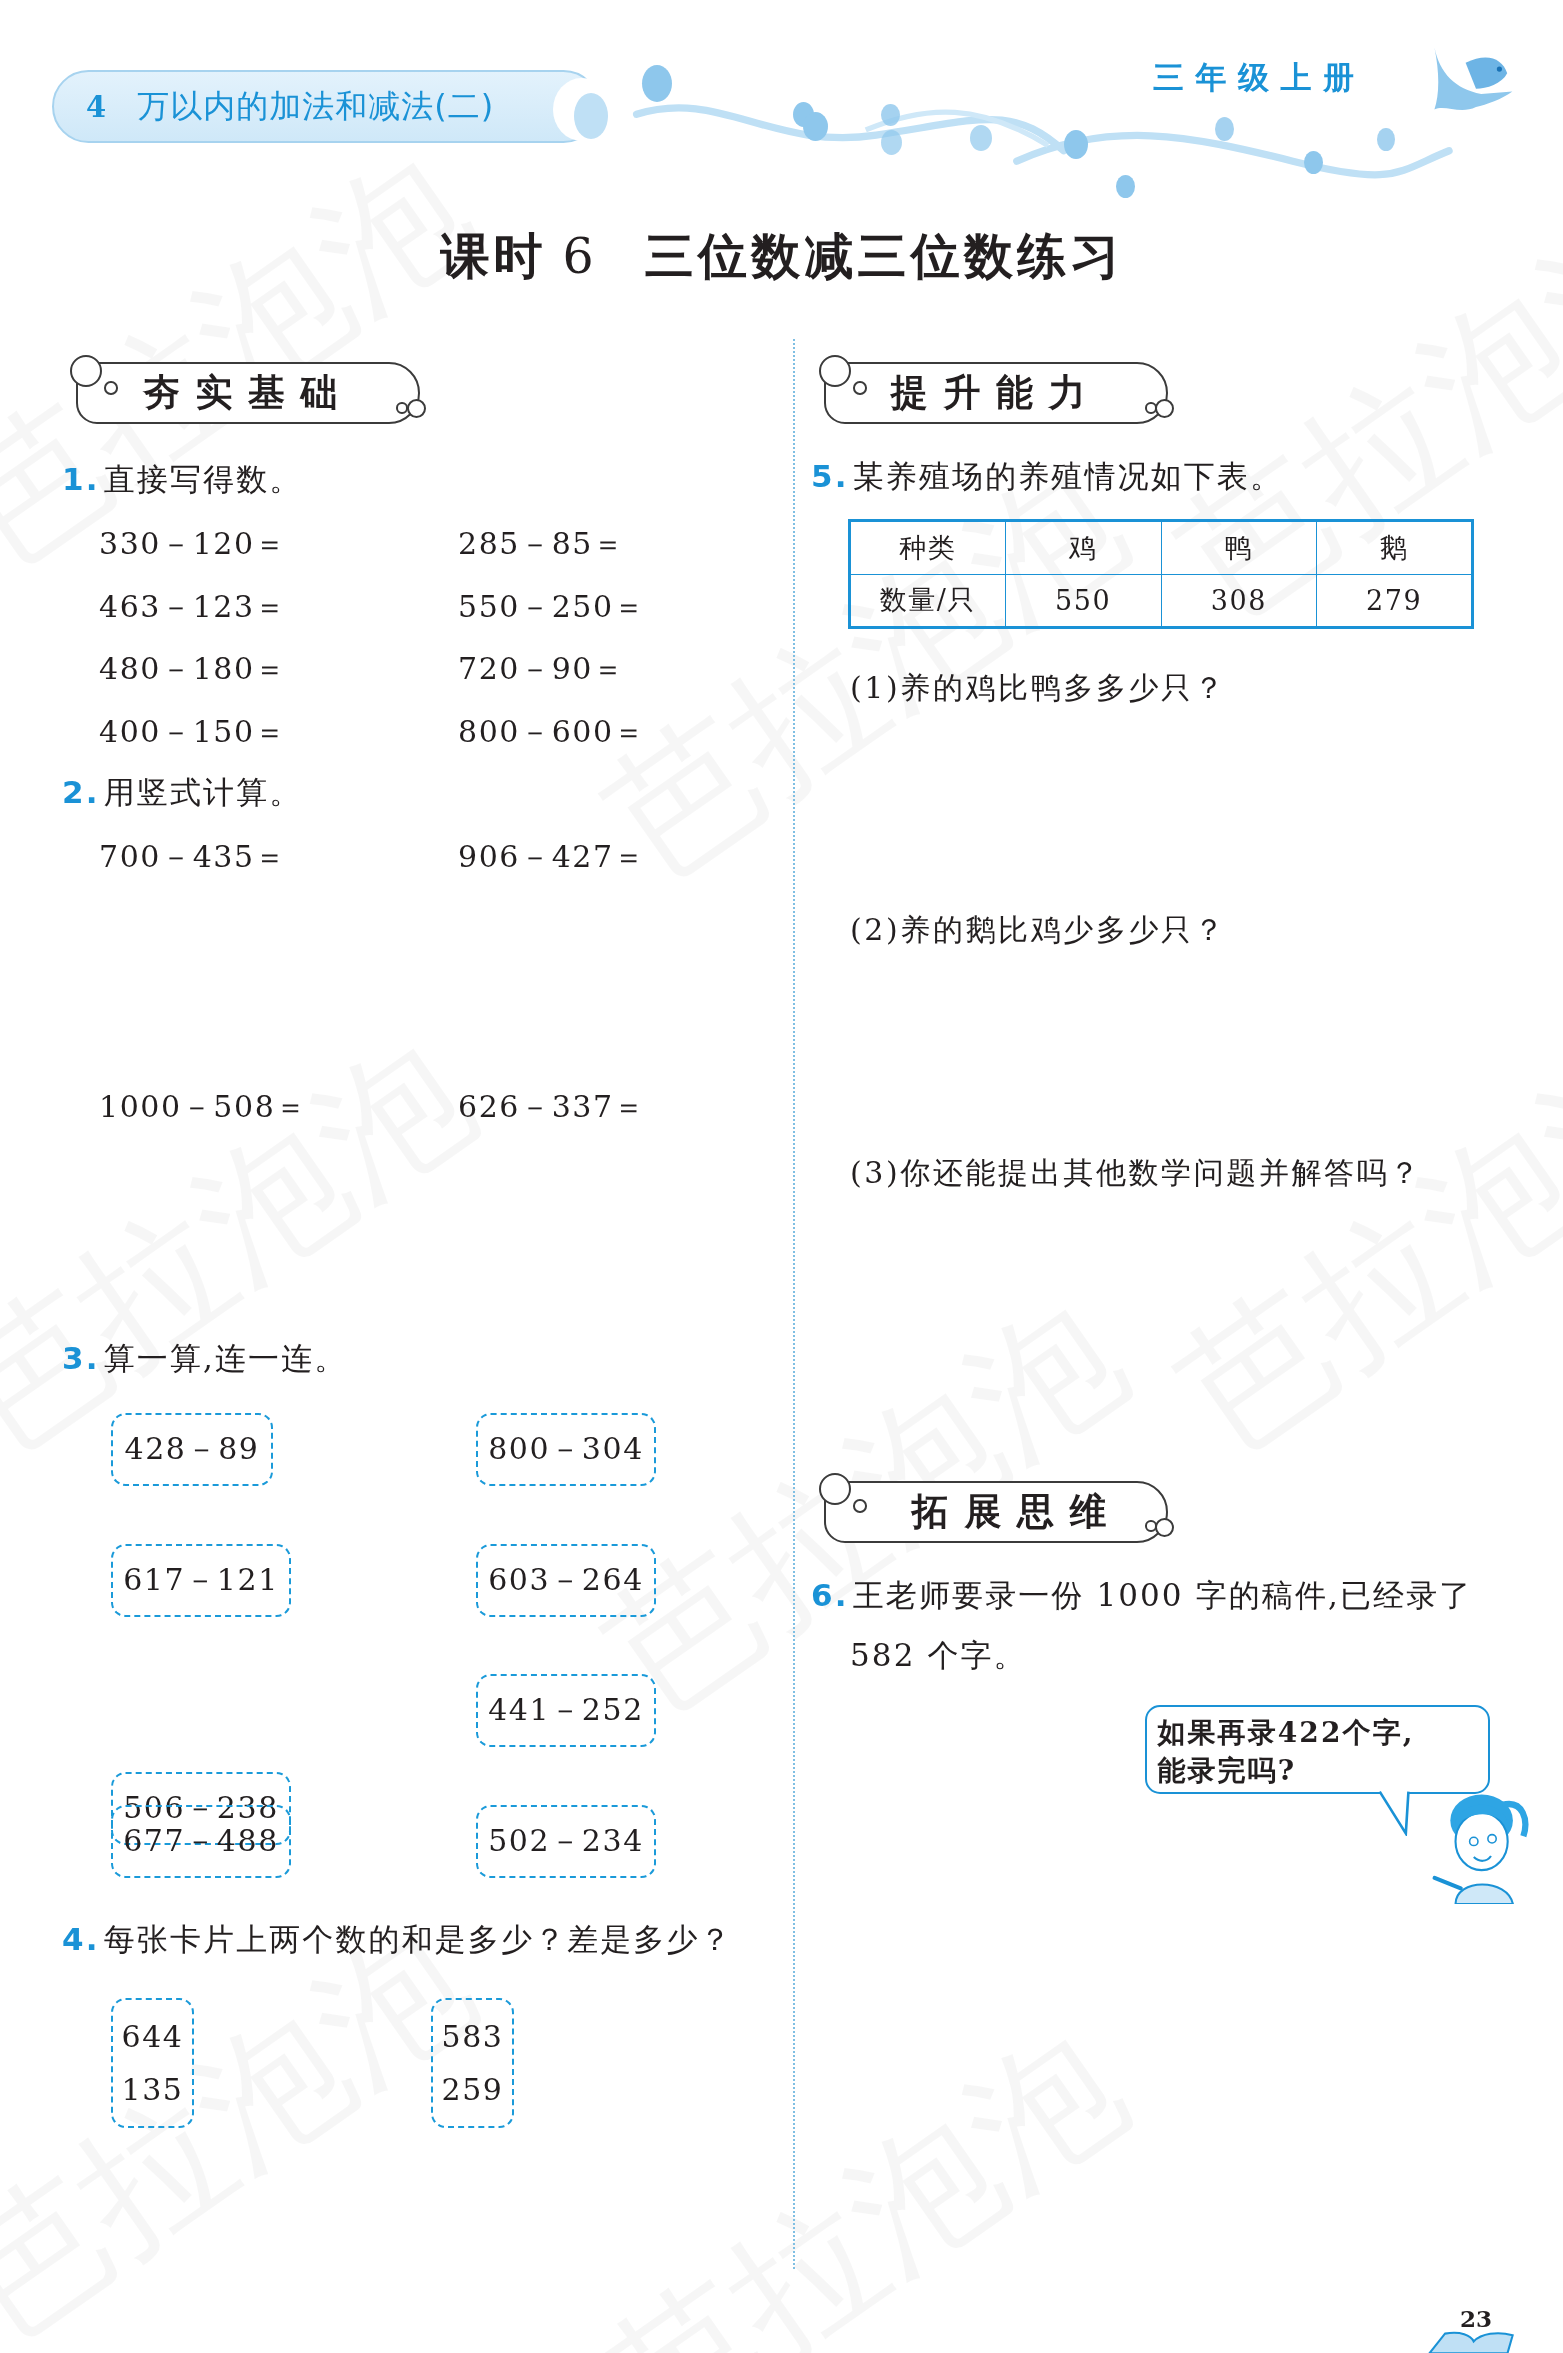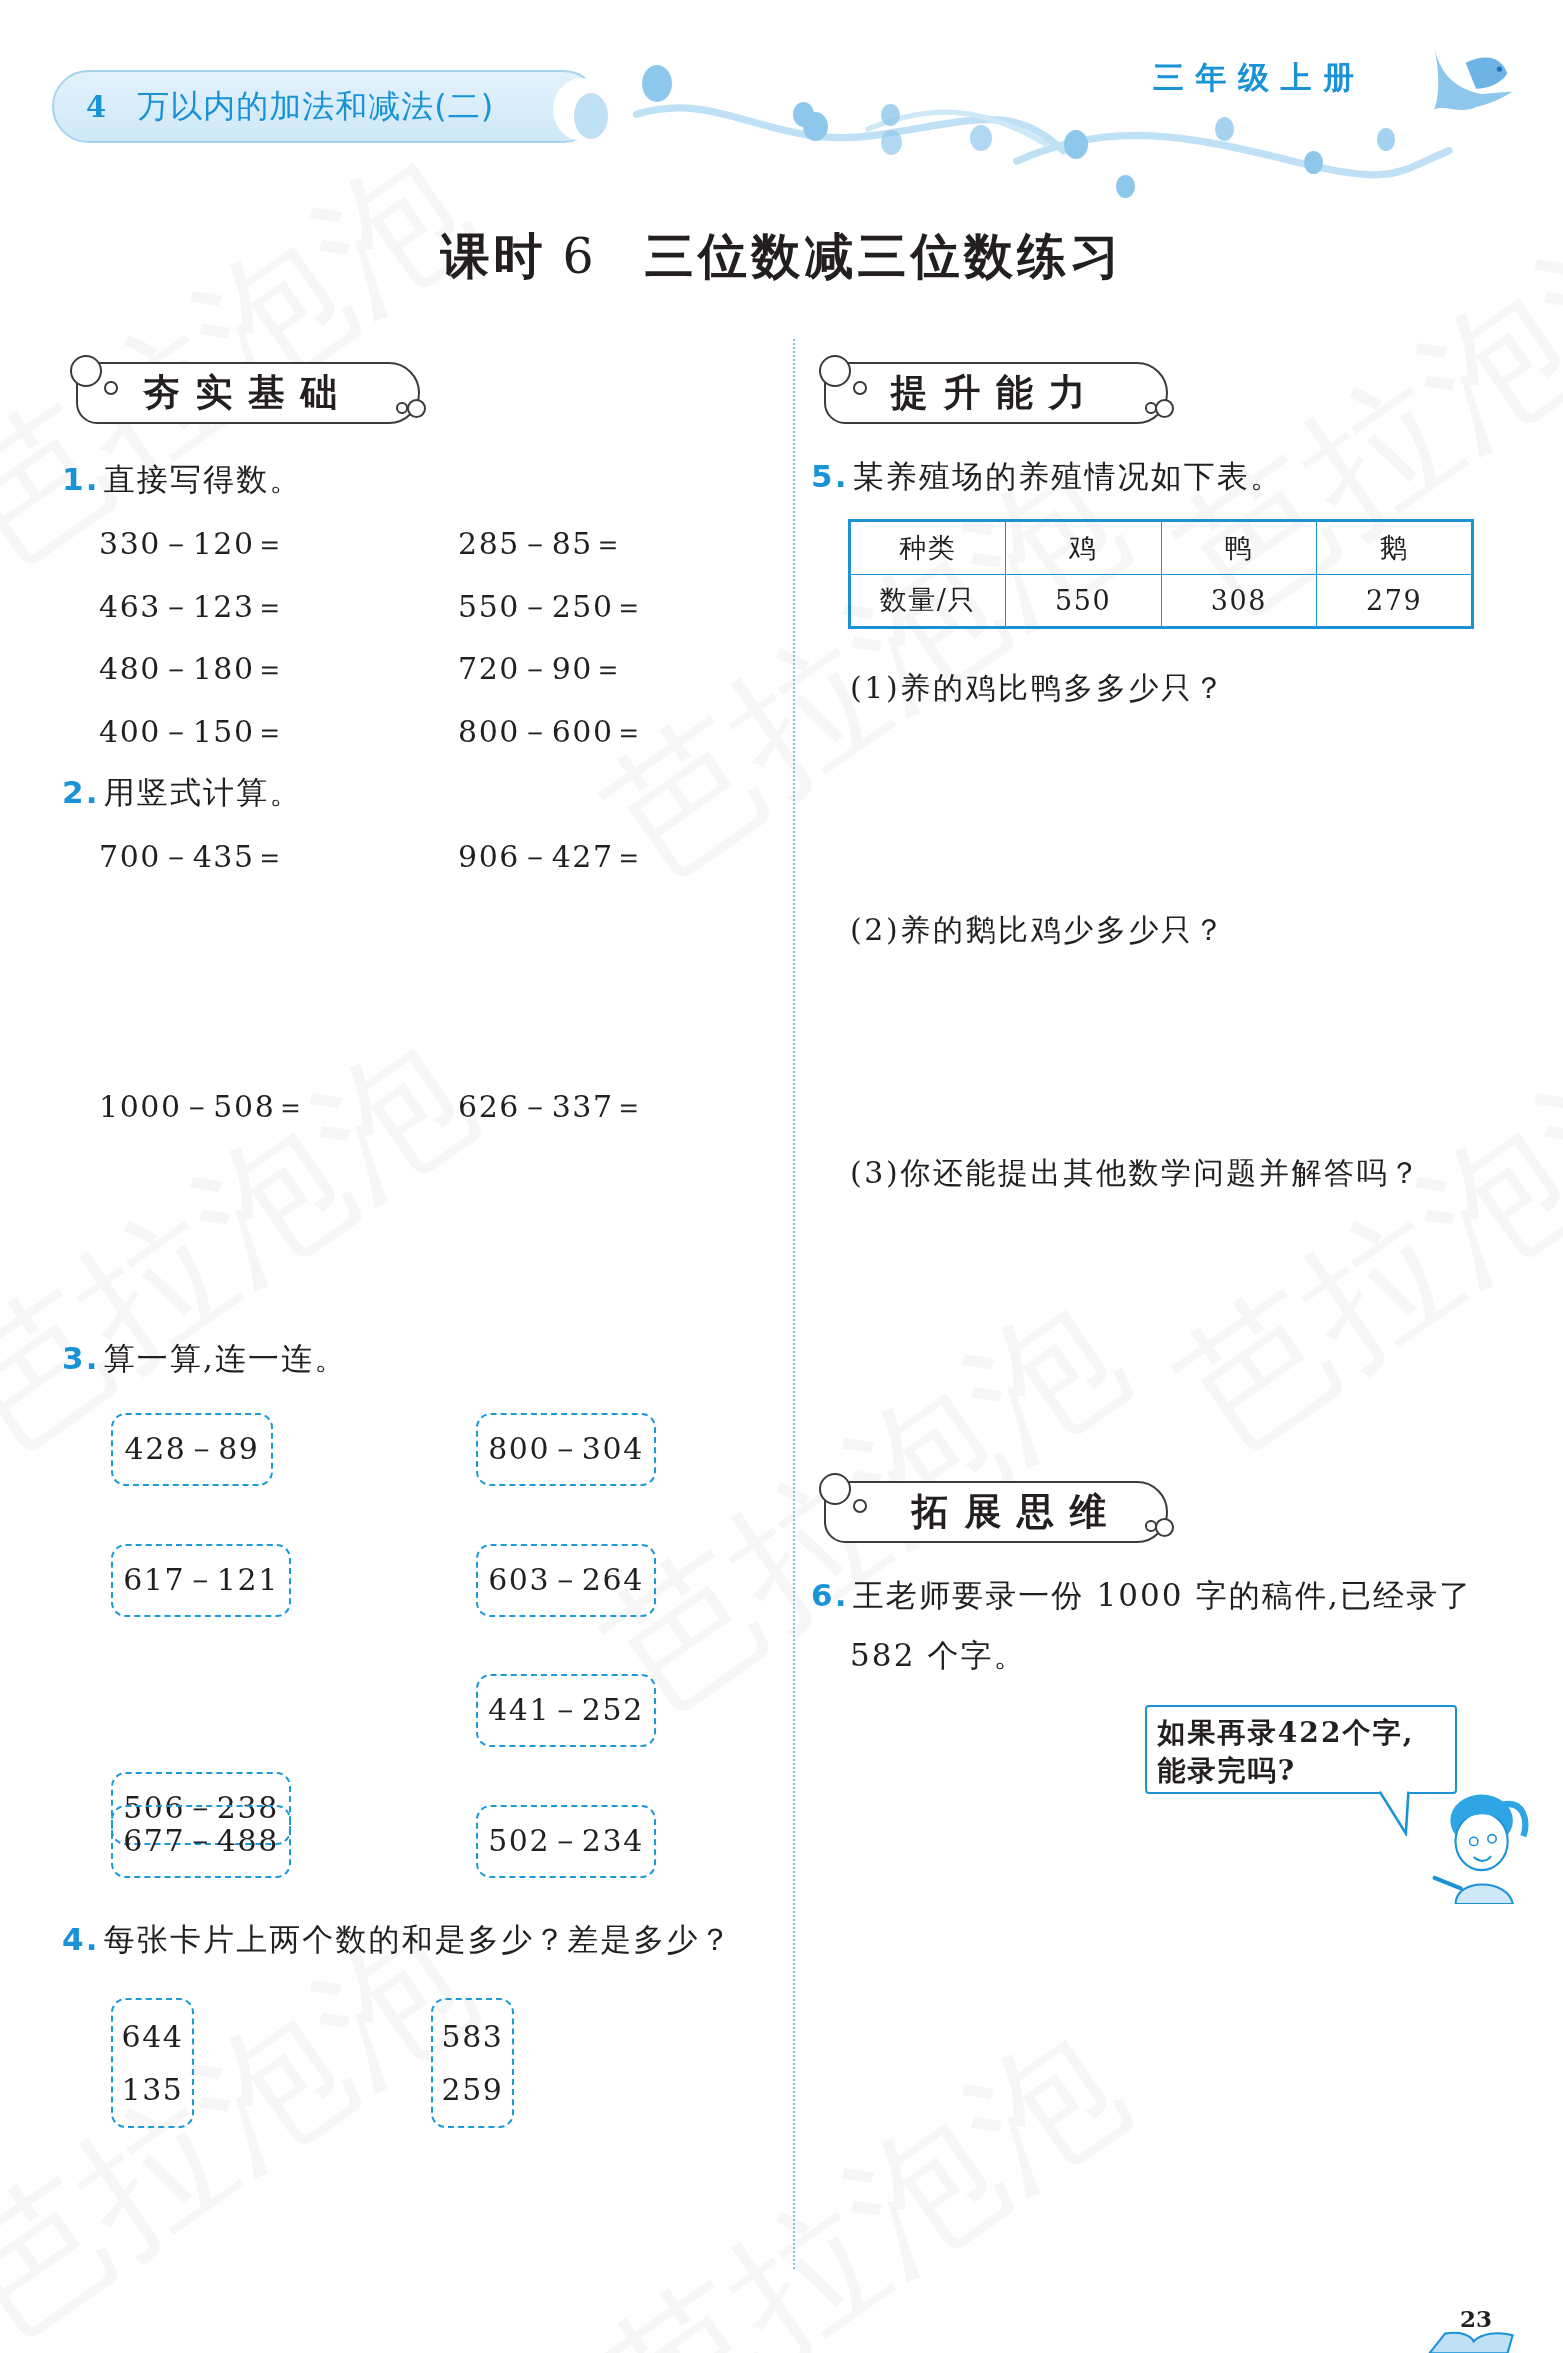--- a/index.html
+++ b/index.html
@@ -76,22 +76,22 @@
   }
   .data-table td {
     border: 1.6px solid #1a92d6; text-align: center; font-size: 27px; letter-spacing: 1.6px;
     width: 25%;
   }
 
   .sub-q { font-size: 30px; letter-spacing: 2.6px; white-space: nowrap; }
 
   
   .speech {
-    left: 1145px; top: 1705px; width: 312px; height: 89px; box-sizing: border-box;
-    border: 2.6px solid #1a92d6; border-radius: 4px; background: #fff;
+    left: 1145px; top: 1705px; width: 345px; height: 89px; box-sizing: border-box;
+    border: 2.6px solid #1a92d6; border-radius: 15px; background: #fff;
     padding: 7.3px 10.4px; font-size: 28px; line-height: 38px; font-weight: bold; letter-spacing: 2.1px;
   }
   .page-num { left: 1460px; top: 2305px; font-size: 23px; font-weight: bold; }
 
   
   .wm {
     font-family: "DejaVu Sans", sans-serif; font-size: 146px; color: rgba(0,0,0,0.035);
     transform: rotate(-35deg); white-space: nowrap; pointer-events: none;
   }
 </style>

